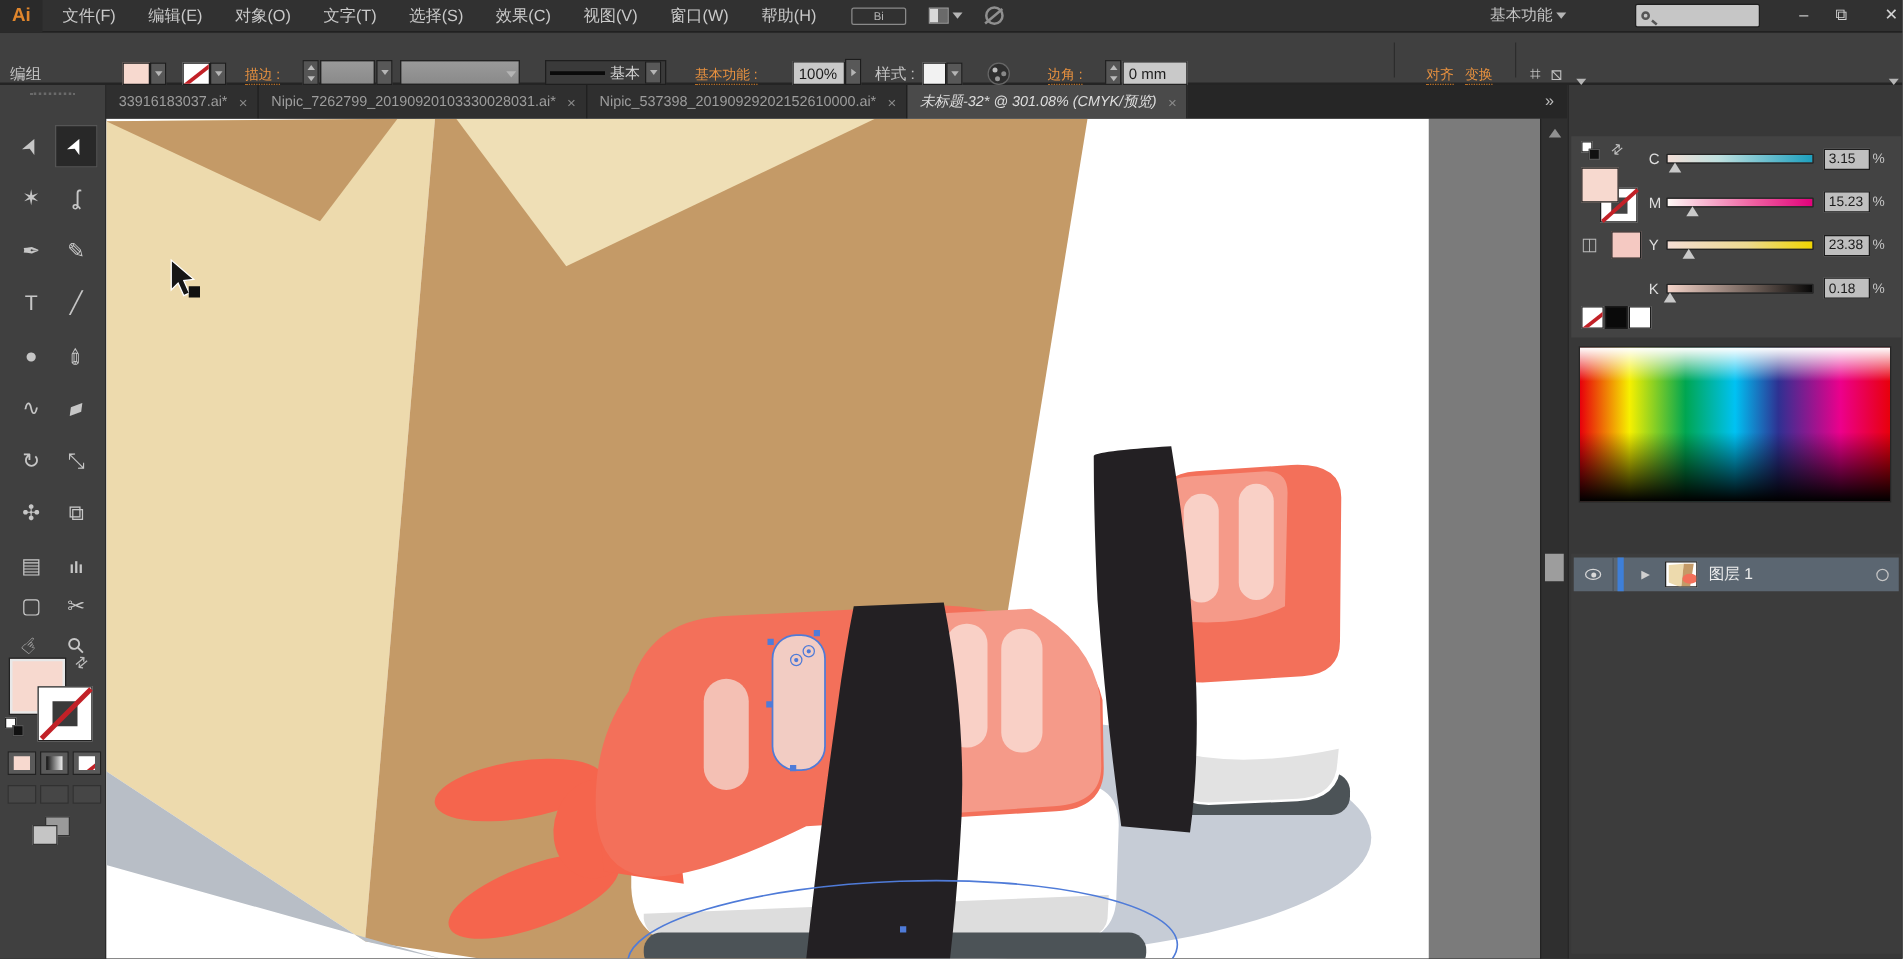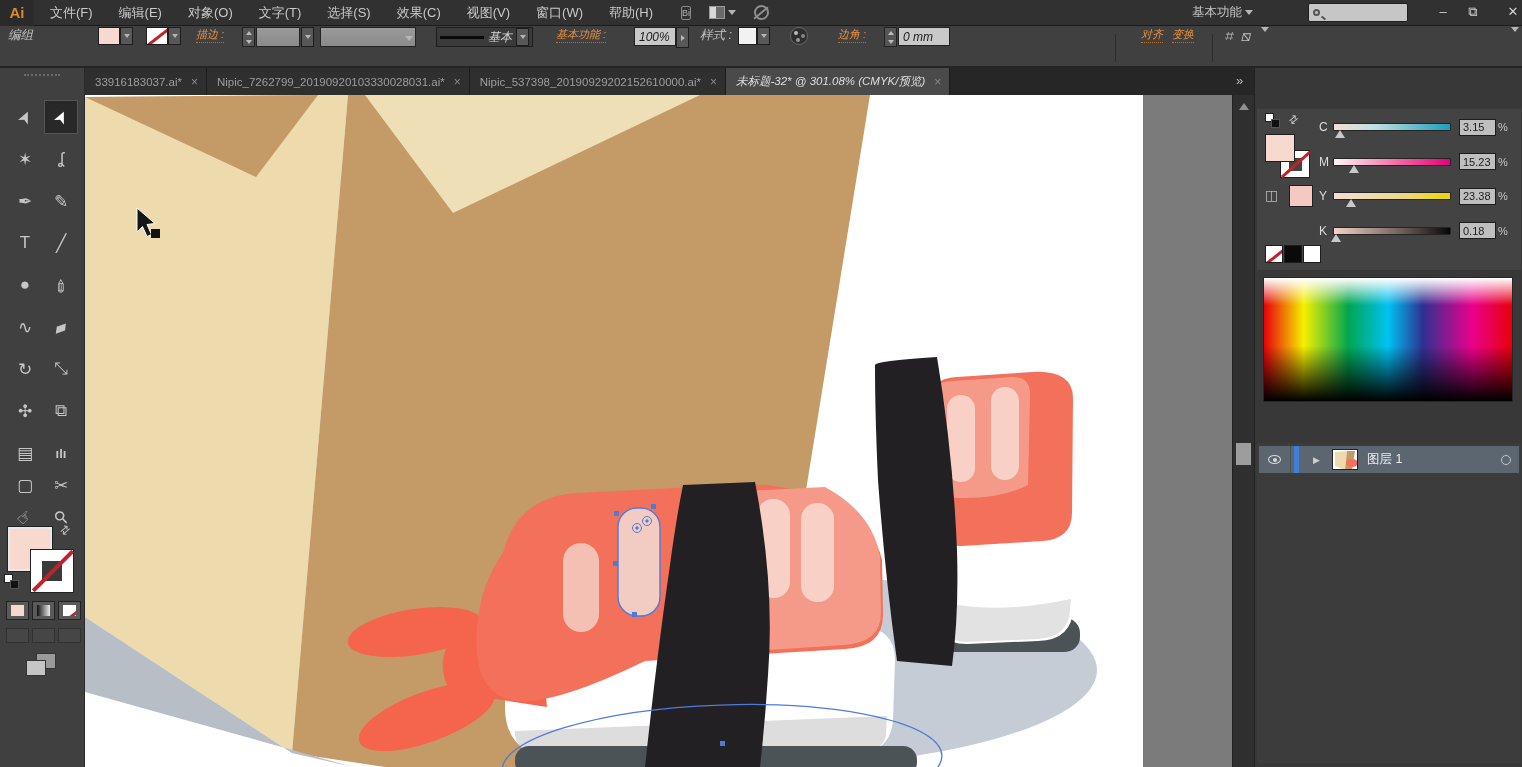--- a/index.html
+++ b/index.html
@@ -5,33 +5,33 @@
   html,body{margin:0;padding:0;background:#222;}
   *{box-sizing:border-box;font-family:"Liberation Sans","DejaVu Sans",sans-serif;}
   #app{position:relative;width:1522px;height:767px;overflow:hidden;background:#3f3f3f;color:#c9c9c9;font-size:13px;}
   .abs{position:absolute;}
   
   #menubar{left:0;top:0;width:1522px;height:26px;background:#313131;border-bottom:1px solid #1c1c1c;display:flex;align-items:center;}
   #ai-logo{width:34px;height:26px;display:flex;align-items:center;justify-content:center;color:#e0862c;font-weight:bold;font-size:15px;background:#2a2a2a;}
   #menu-list{display:flex;gap:26px;margin-left:16px;}
   .menu-item{color:#c9c9c9;font-size:13px;cursor:default;white-space:nowrap;}
   .appbar-icons{display:flex;align-items:center;gap:18px;margin-left:28px;}
-  .boxicon{border:1px solid #8a8a8a;color:#b5b5b5;font-size:9px;padding:1px 0;border-radius:2px;}
+  .boxicon{border:1px solid #8a8a8a;color:#b5b5b5;font-size:9px;padding:1px 17px;border-radius:2px;}
   .arrange-icon{width:16px;height:13px;border:1px solid #9a9a9a;background:linear-gradient(90deg,#d8d8d8 45%,#6a6a6a 45%);}
   .mini-caret{width:0;height:0;border-left:4px solid transparent;border-right:4px solid transparent;border-top:5px solid #b5b5b5;margin-left:3px;}
   .touch-icon{width:15px;height:15px;border-radius:50%;border:2px solid #8f8f8f;position:relative;}
   .touch-icon::after{content:"";position:absolute;left:-4px;top:5px;width:18px;height:2px;background:#8f8f8f;transform:rotate(-40deg);}
   #workspace-switcher{position:absolute;left:1192px;top:4px;display:flex;align-items:center;color:#c5c5c5;font-size:12.5px;}
   #search-box{position:absolute;left:1308px;top:3px;width:100px;height:19px;background:#c6c6c6;border:1px solid #1f1f1f;border-radius:2px;display:flex;align-items:center;padding-left:4px;}
   .mag-icon{width:7px;height:7px;border:2px solid #555;border-radius:50%;position:relative;display:inline-block;}
   .mag-icon::after{content:"";position:absolute;left:6px;top:6px;width:5px;height:2px;background:#555;transform:rotate(40deg);}
   .winbtn{color:#d2d2d2;font-size:13px;width:26px;text-align:center;}
   
   #controlbar{left:0;top:27px;width:1522px;height:41px;background:#404040;border-bottom:2px solid #242424;}
-  .cb{position:absolute;top:0;height:41px;display:flex;align-items:flex-start;font-style:italic;}
+  .cb{position:absolute;top:0;height:41px;display:flex;align-items:flex-end;}
   .cb-label{color:#c3c3c3;font-size:12.5px;white-space:nowrap;}
   .olink{color:#e8913f;font-size:11px;border-bottom:1px dotted #b96f25;white-space:nowrap;}
   .swatch{width:22px;height:18px;border:1px solid #1d1d1d;background:#f7d9cf;}
   .dropbtn{width:13px;height:18px;background:#585858;border:1px solid #1d1d1d;display:flex;align-items:center;justify-content:center;}
   .dropbtn .mini-caret{margin:0;border-left-width:3px;border-right-width:3px;border-top-width:4px;}
   .none-swatch{background:#fff;position:relative;overflow:hidden;}
   .none-swatch::after{content:"";position:absolute;left:-3px;top:7px;width:30px;height:2.5px;background:#c22127;transform:rotate(-38deg);}
   .stepper{width:13px;height:20px;background:#555;border:1px solid #222;display:flex;flex-direction:column;align-items:center;justify-content:space-around;}
   .stepper i{width:0;height:0;border-left:3px solid transparent;border-right:3px solid transparent;}
   .stepper .up{border-bottom:4px solid #bbb;}

